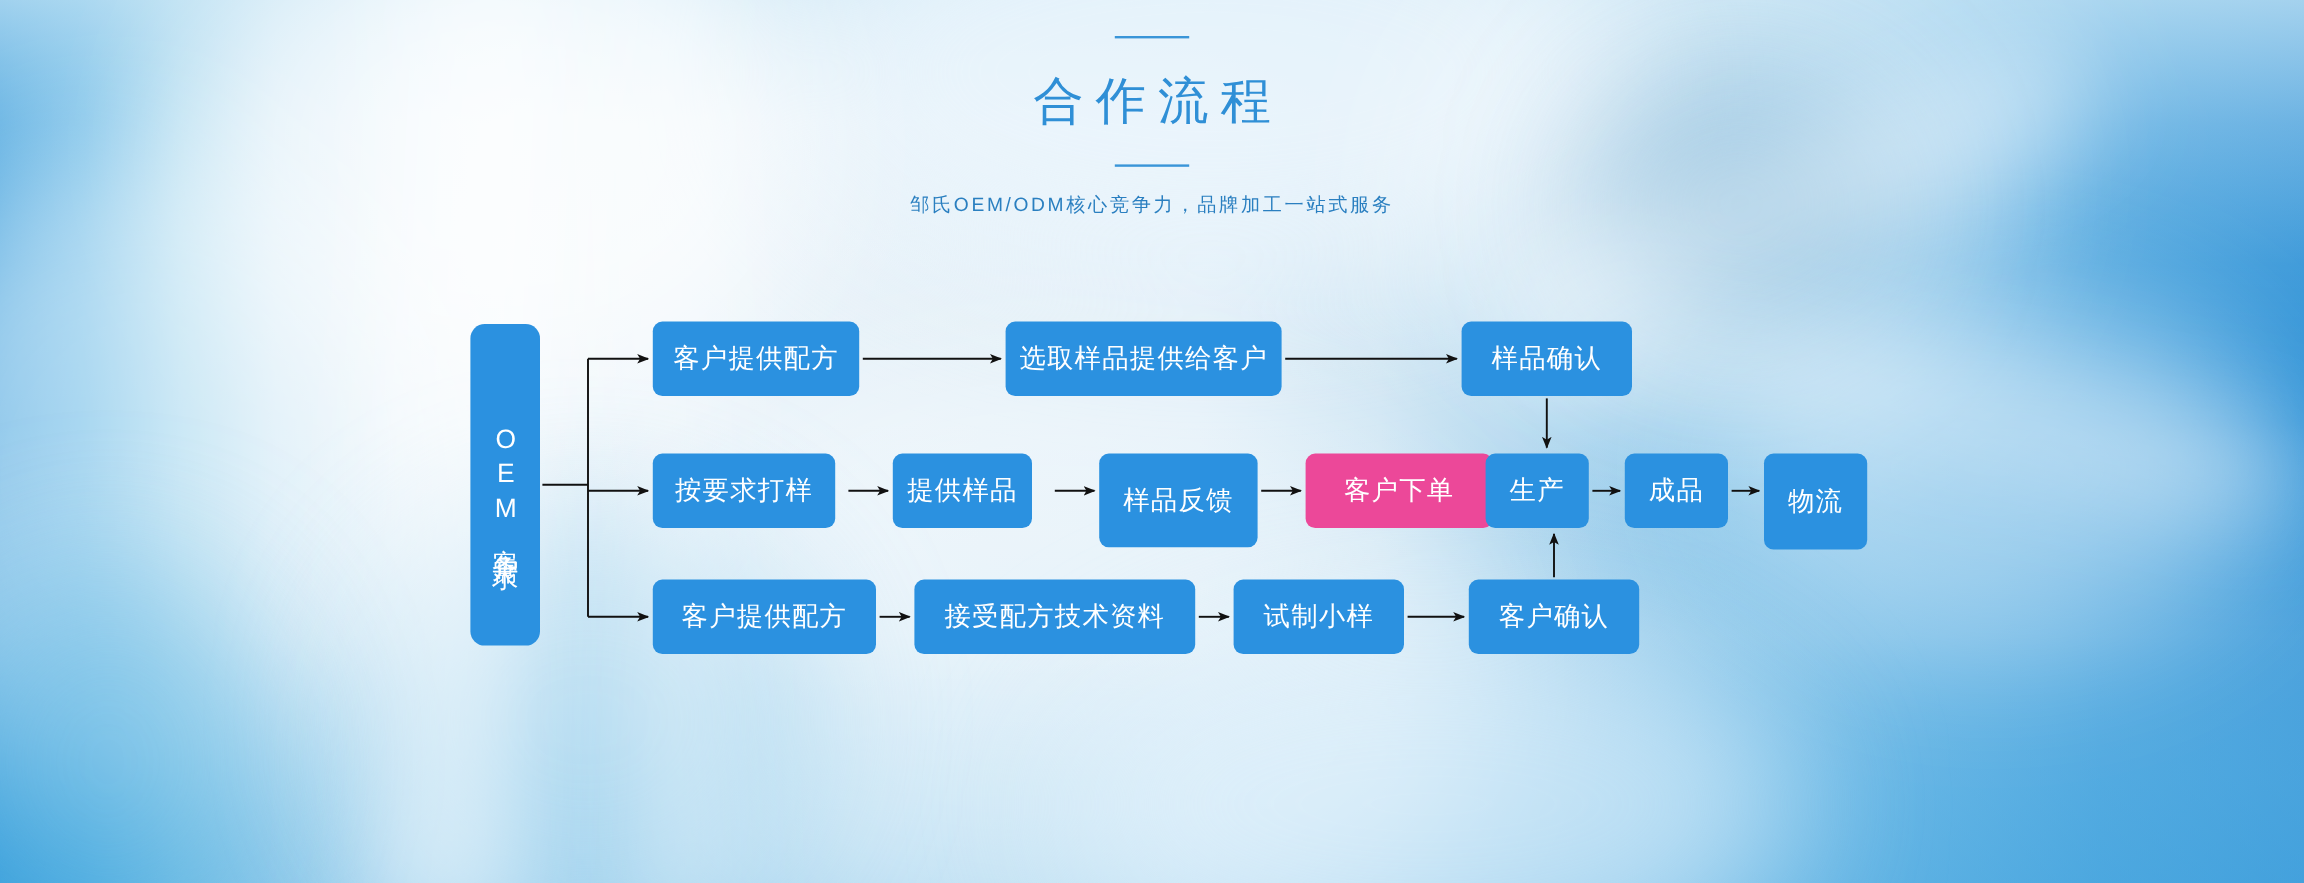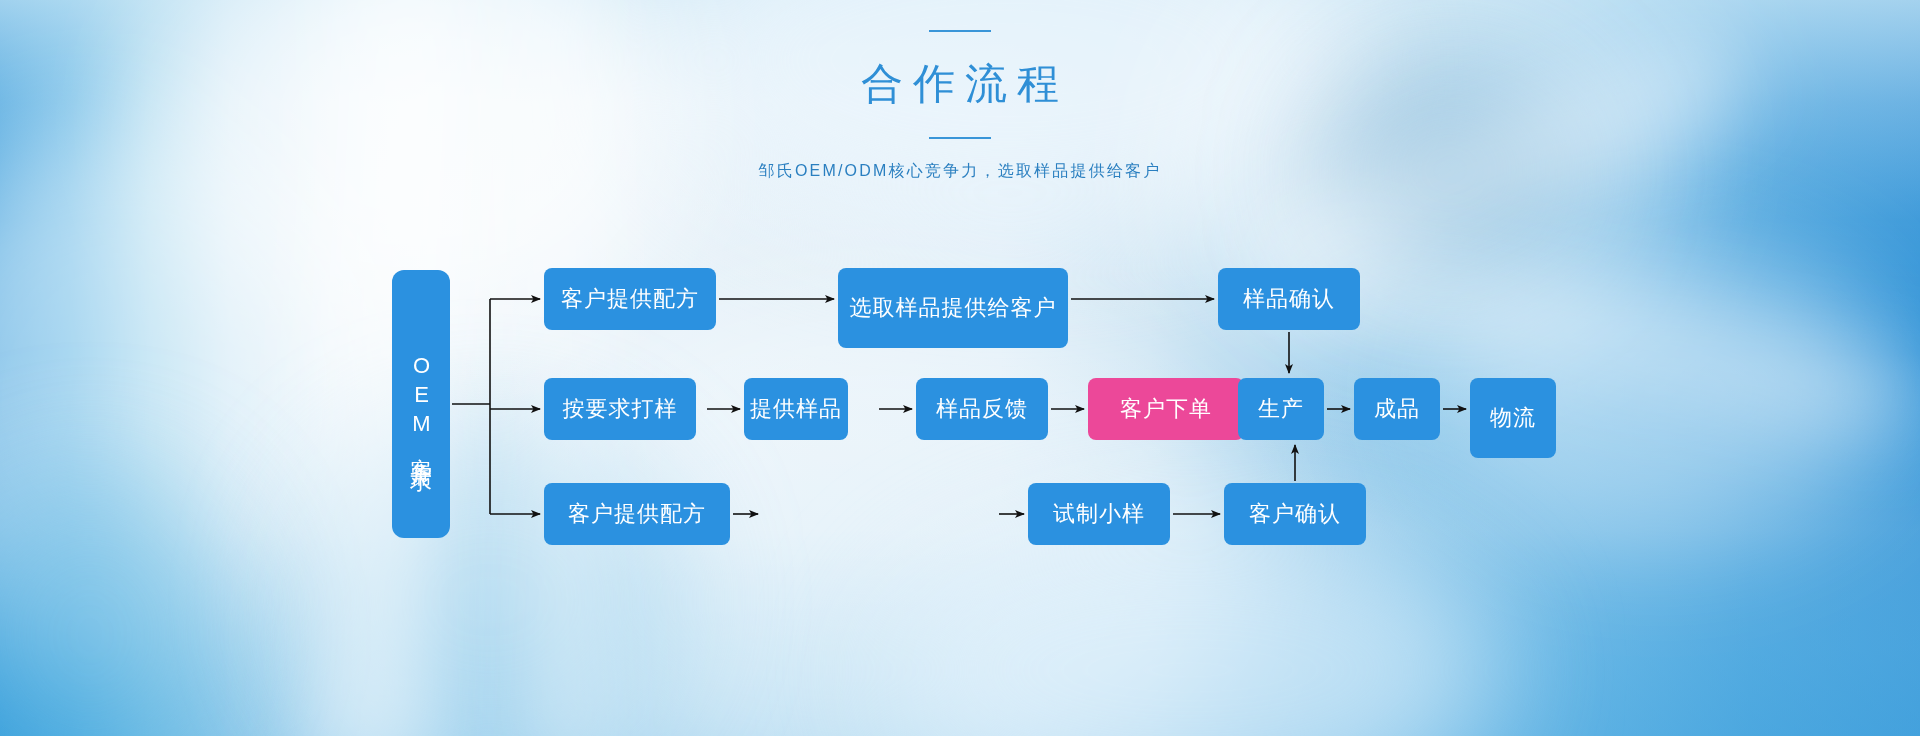--- a/index.html
+++ b/index.html
@@ -175,21 +175,21 @@
   <div class="streak s2"></div>
   <div class="streak s3"></div>
   <div class="streak s4"></div>
 
   <div class="header">
     <div class="title-row">
       <span class="title-rule"></span>
       <span class="page-title">合作流程</span>
       <span class="title-rule"></span>
     </div>
-    <div class="page-subtitle">邹氏OEM/ODM核心竞争力，选取样品提供给客户</div>
+    <div class="page-subtitle">邹氏OEM/ODM核心竞争力，品牌加工一站式服务</div>
   </div>
 
   <div class="flow" id="flow">
     <svg class="svg-layer" id="connectors" viewBox="0 0 1920 736">
         <defs>
           <marker id="ah" markerWidth="10" markerHeight="8" refX="9" refY="4" orient="auto" markerUnits="userSpaceOnUse">
             <path d="M0,0 L10,4 L0,8 L2.4,4 Z" fill="#111111"></path>
           </marker>
         </defs>
         <line x1="719" y1="299" x2="834" y2="299" stroke="#111111" stroke-width="1.6" marker-end="url(#ah)"></line>
@@ -206,27 +206,28 @@
         <line x1="1173" y1="514" x2="1220" y2="514" stroke="#111111" stroke-width="1.6" marker-end="url(#ah)"></line>
         <line x1="1295" y1="481" x2="1295" y2="445" stroke="#111111" stroke-width="1.6" marker-end="url(#ah)"></line>
         <line x1="452" y1="404" x2="490" y2="404" stroke="#111111" stroke-width="1.6"></line>
         <line x1="490" y1="299" x2="490" y2="514" stroke="#111111" stroke-width="1.6"></line>
         <line x1="490" y1="299" x2="540" y2="299" stroke="#111111" stroke-width="1.6" marker-end="url(#ah)"></line>
         <line x1="490" y1="409" x2="540" y2="409" stroke="#111111" stroke-width="1.6" marker-end="url(#ah)"></line>
         <line x1="490" y1="514" x2="540" y2="514" stroke="#111111" stroke-width="1.6" marker-end="url(#ah)"></line>
       </svg>
   <div class="node entry" style="left: 392px; top: 270px; width: 58px; height: 268px; background: rgb(43, 145, 224);">OEM客户需求</div>
       <div class="node" style="left: 544px; top: 268px; width: 172px; height: 62px; background: rgb(43, 145, 224);">客户提供配方</div>
-      <div class="node" style="left: 838px; top: 268px; width: 230px; height: 80px; background: rgb(43, 145, 224);">选取样品提供给客户</div>
+      <div class="node" style="left: 838px; top: 268px; width: 230px; height: 62px; background: rgb(43, 145, 224);">选取样品提供给客户</div>
       <div class="node" style="left: 1218px; top: 268px; width: 142px; height: 62px; background: rgb(43, 145, 224);">样品确认</div>
       <div class="node" style="left: 544px; top: 378px; width: 152px; height: 62px; background: rgb(43, 145, 224);">按要求打样</div>
-      <div class="node" style="left: 744px; top: 378px; width: 104px; height: 62px; background: rgb(43, 145, 224);">提供样品</div>
-      <div class="node" style="left: 916px; top: 378px; width: 132px; height: 62px; background: rgb(43, 145, 224);">样品反馈</div>
+      <div class="node" style="left: 744px; top: 378px; width: 116px; height: 62px; background: rgb(43, 145, 224);">提供样品</div>
+      <div class="node" style="left: 916px; top: 378px; width: 132px; height: 78px; background: rgb(43, 145, 224);">样品反馈</div>
       <div class="node" style="left: 1088px; top: 378px; width: 156px; height: 62px; background: #ec4899;">客户下单</div>
       <div class="node" style="left: 1238px; top: 378px; width: 86px; height: 62px; background: rgb(43, 145, 224);">生产</div>
       <div class="node" style="left: 1354px; top: 378px; width: 86px; height: 62px; background: rgb(43, 145, 224);">成品</div>
       <div class="node" style="left: 1470px; top: 378px; width: 86px; height: 80px; background: rgb(43, 145, 224);">物流</div>
       <div class="node" style="left: 544px; top: 483px; width: 186px; height: 62px; background: rgb(43, 145, 224);">客户提供配方</div>
+      <div class="node" style="left: 762px; top: 483px; width: 234px; height: 62px; background: rgb(43, 145, 224);">接受配方技术资料</div>
       <div class="node" style="left: 1028px; top: 483px; width: 142px; height: 62px; background: rgb(43, 145, 224);">试制小样</div>
       <div class="node" style="left: 1224px; top: 483px; width: 142px; height: 62px; background: rgb(43, 145, 224);">客户确认</div>
     </div>
 
 </div>
 
 </body></html>

